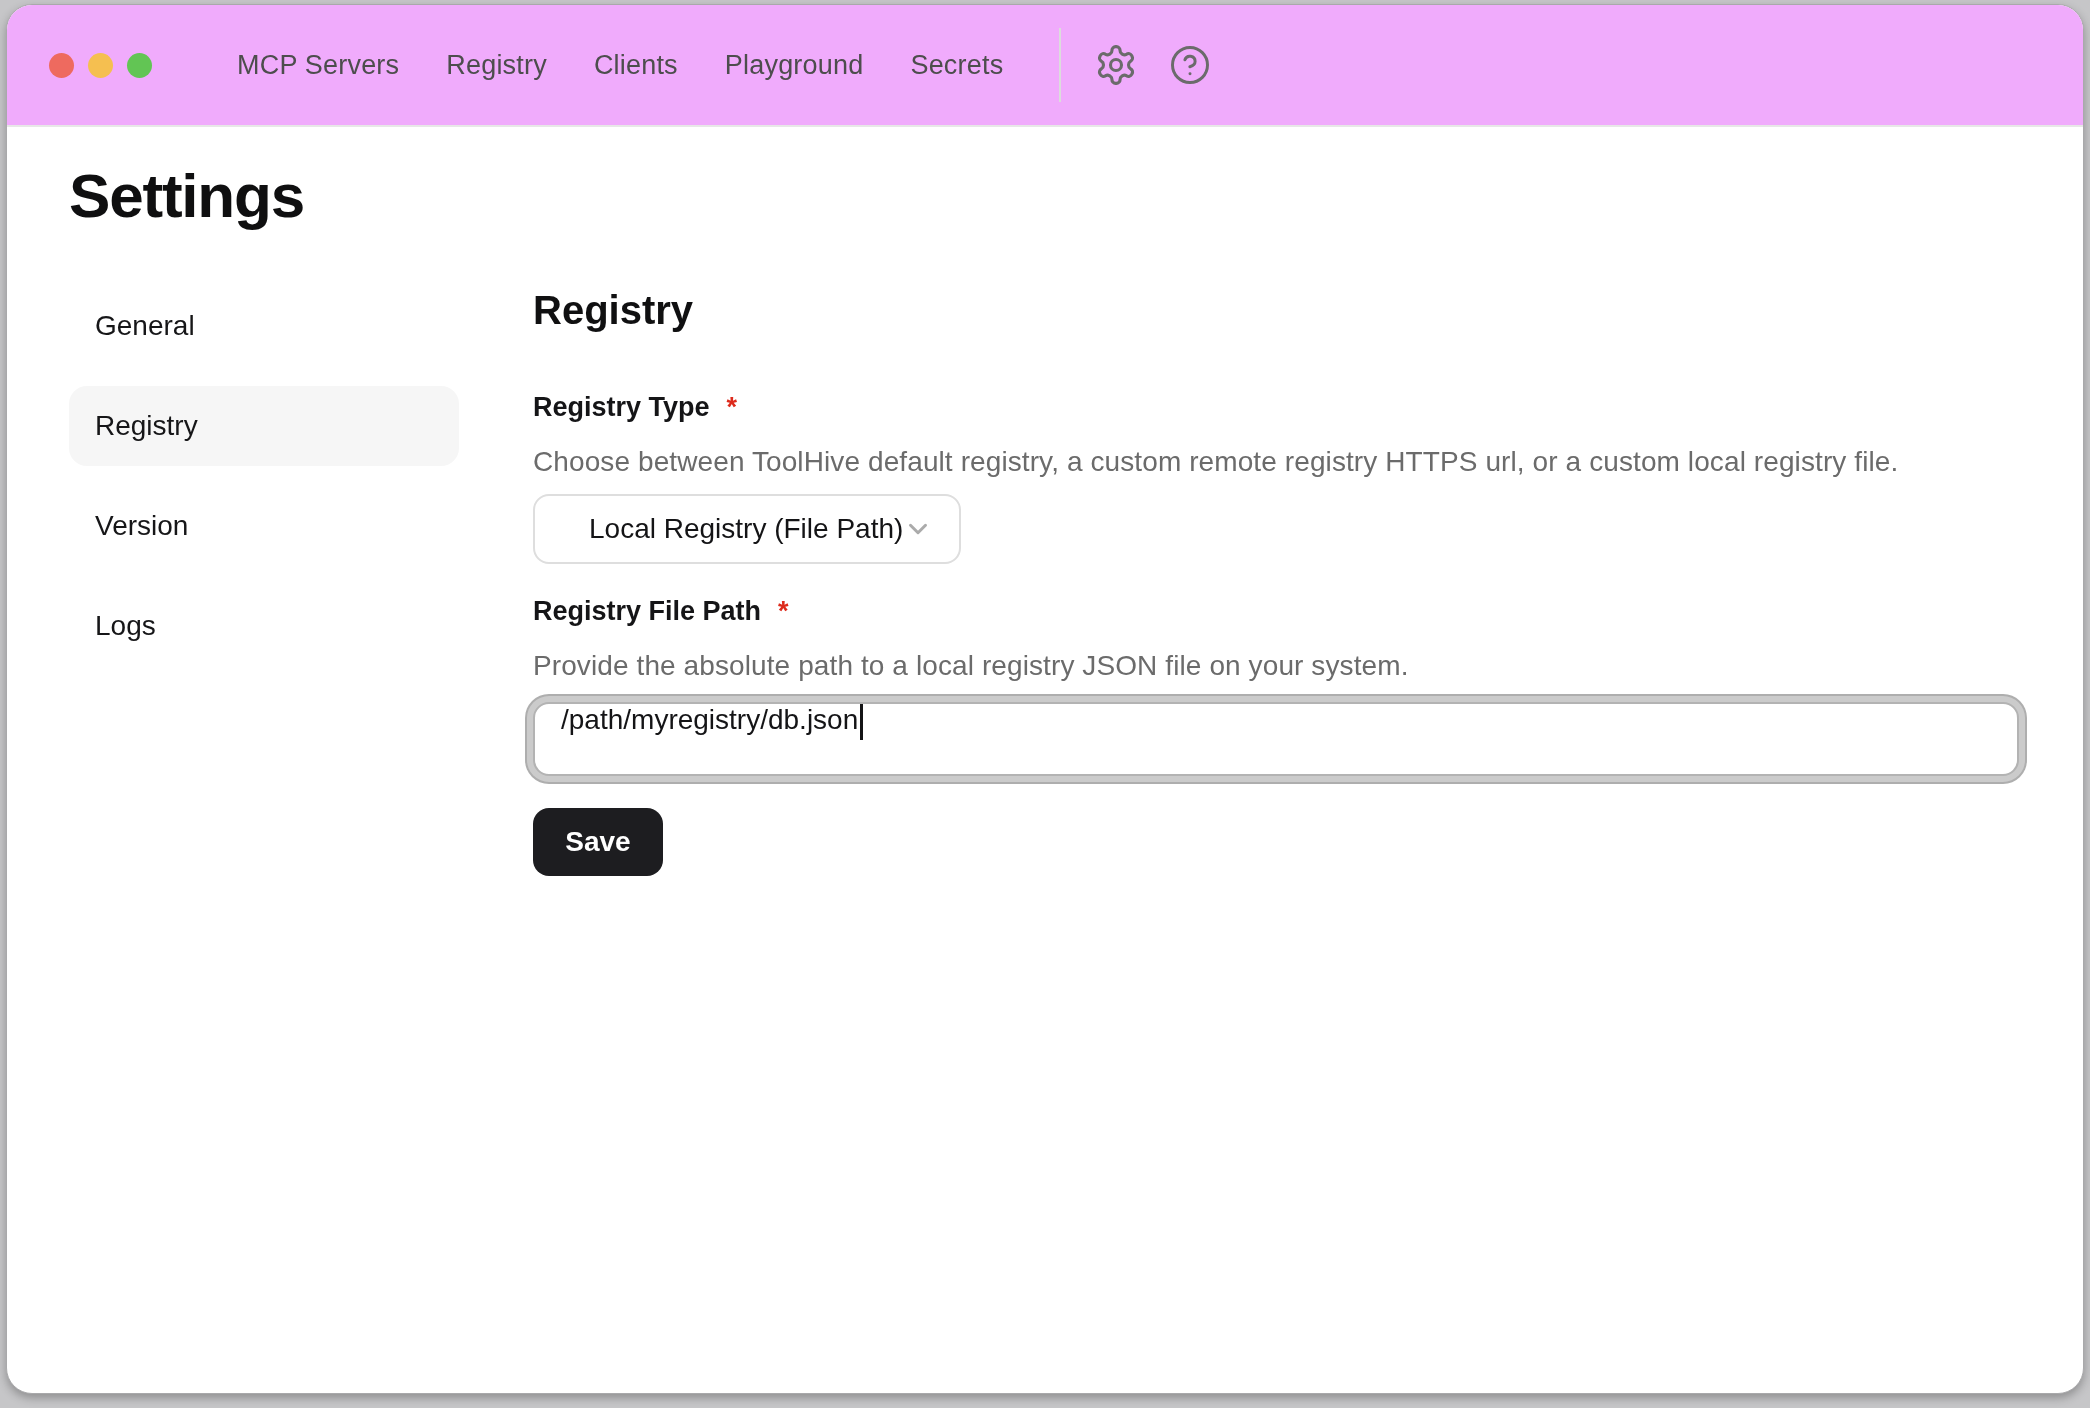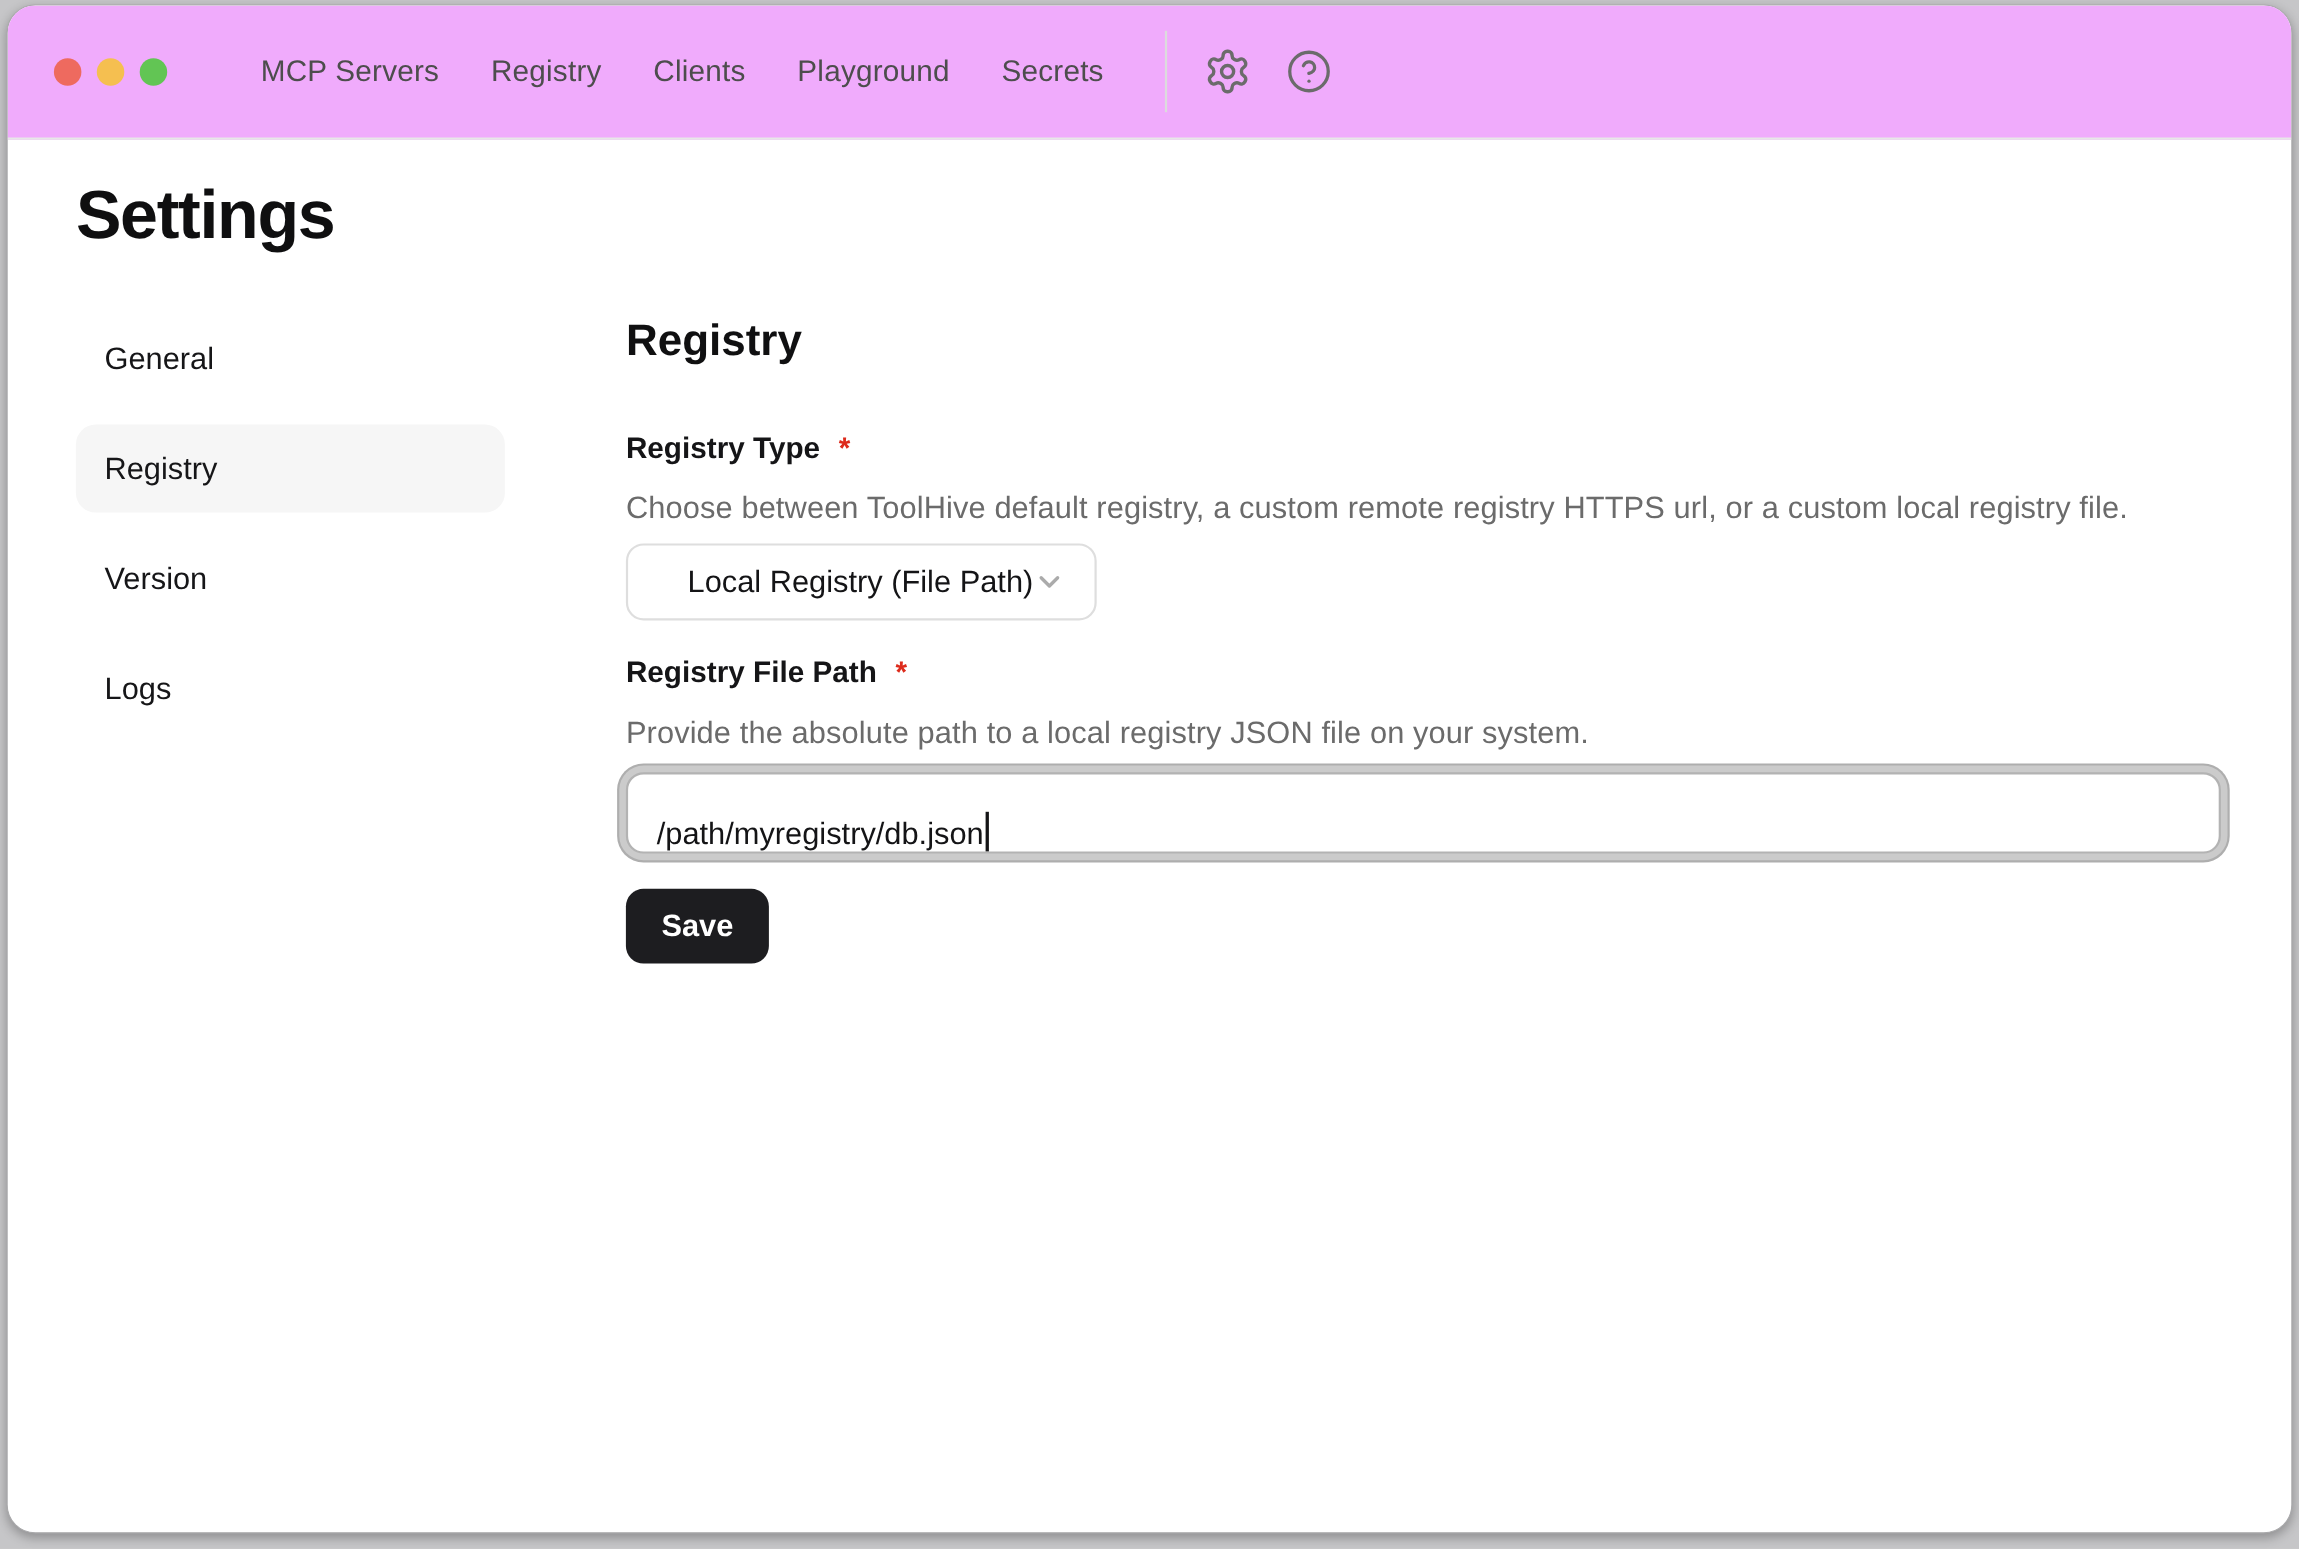--- a/index.html
+++ b/index.html
@@ -44,21 +44,21 @@
   .icon-btn { width: 46px; height: 46px; display: flex; align-items: center; justify-content: center; color: #6b6b6b; }
   .icon-btn svg { display: block; }
 
   
   .page { padding: 34px 64px 0 62px; }
   .page-title {
     font-size: 62px; font-weight: 700; color: #0f0f10;
     letter-spacing: -1.2px; line-height: 1.12;
   }
 
-  .body-row { display: flex; align-items: flex-start; margin-top: 56px; gap: 36px; }
+  .body-row { display: flex; align-items: flex-start; margin-top: 56px; }
 
   
   .settings-sidebar { width: 390px; flex: 0 0 390px; }
   .side-item {
     height: 80px; display: flex; align-items: center;
     padding-left: 26px; margin-bottom: 20px;
     font-size: 28px; font-weight: 500; color: #161618;
     border-radius: 18px; cursor: default;
   }
   .side-item.selected { background: #f6f6f6; }
@@ -85,21 +85,21 @@
   .select-value { font-size: 28px; color: #141416; white-space: nowrap; margin-left: 28px; }
   .select-chevron { margin-left: auto; color: #ababab; display: flex; }
 
   .text-input {
     margin-top: 20px;
     height: 74px; width: 100%;
     background: #ffffff;
     border: 2px solid #b3b3b3;
     border-radius: 16px;
     box-shadow: 0 0 0 6px #cbcbcb, 0 0 0 8px #aeaeae;
-    display: flex; align-items: flex-end;
+    display: flex; align-items: flex-start;
     padding: 0 24px 0 26px;
     cursor: text;
   }
   .text-input-value { font-size: 28px; color: #141416; white-space: nowrap; }
   .caret { display: inline-block; width: 3px; height: 36px; background: #141416; margin-left: 2px; vertical-align: middle; }
 
   .save-button {
     margin-top: 32px;
     height: 68px; min-width: 130px;
     padding: 0 20px;

